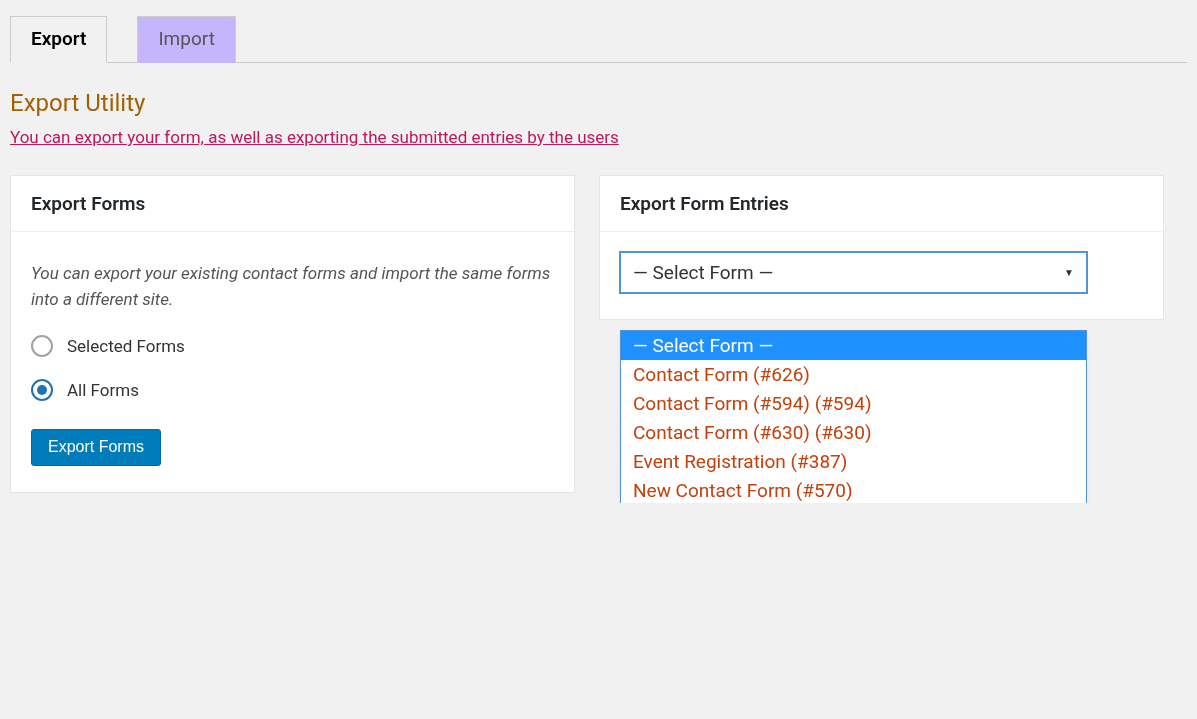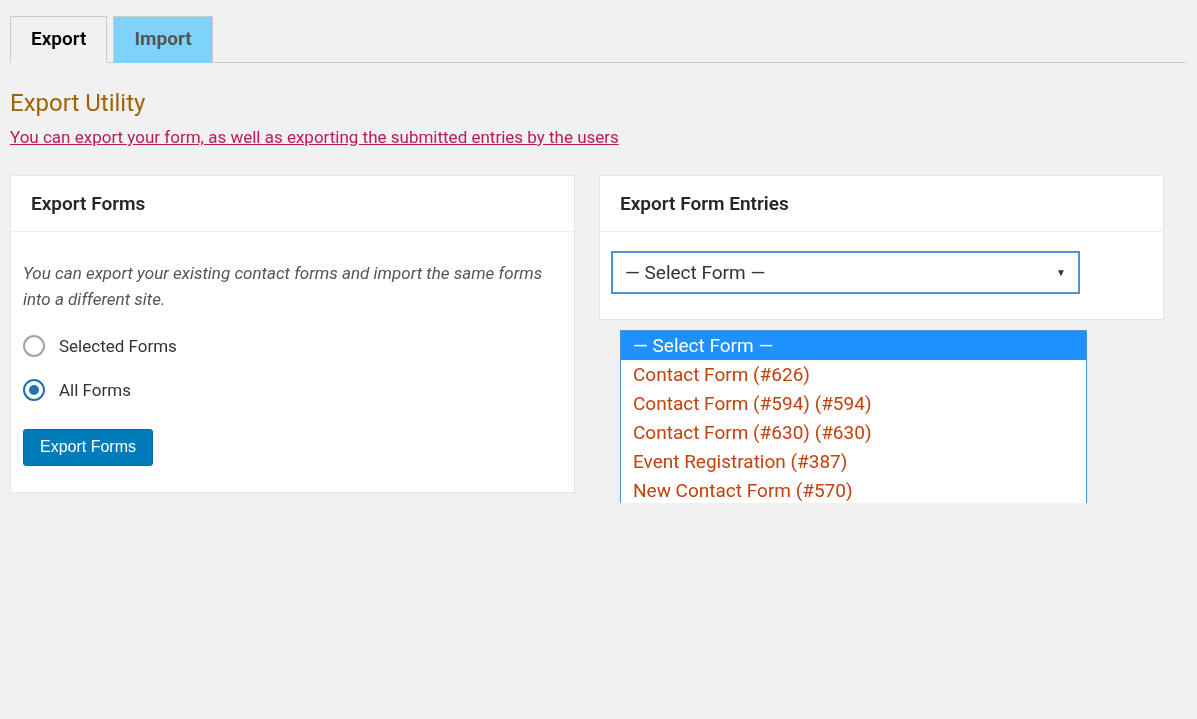--- a/index.html
+++ b/index.html
@@ -8,32 +8,33 @@
     padding: 0 10px 10px 10px;
     background: #f1f1f1;
     font-family: -apple-system, BlinkMacSystemFont, "Segoe UI", Roboto, Oxygen-Sans, Ubuntu, Cantarell, "Helvetica Neue", sans-serif;
     color: #23282d;
     font-size: 15px;
   }
   .tabs {
     display: flex;
     border-bottom: 1px solid #ccc;
     margin-top: 16px;
+    gap: 24px;
   }
   .tab {
     padding: 10px 20px 12px 20px;
     font-size: 19px;
     color: #555;
-    background: #7dd3fc;
+    background: #c4b5fd;
     border: 1px solid #ccc;
     border-bottom: none;
     margin-right: 6px;
     margin-bottom: -1px;
     cursor: pointer;
-    font-weight: 700;
+    font-weight: 400;
   }
   .tab.active {
     background: #f1f1f1;
     color: #000;
     font-weight: 600;
     border-bottom: 1px solid #f1f1f1;
   }
   h1.page-title {
     font-size: 24px;
     font-weight: 400;
@@ -61,21 +62,21 @@
     padding: 16px 20px;
     border-bottom: 1px solid #eee;
   }
   .panel-header h2 {
     margin: 0;
     font-size: 19px;
     font-weight: 600;
     color: #23282d;
   }
   .panel-body {
-    padding: 20px 20px 26px 12px;
+    padding: 20px 20px 26px 20px;
   }
   .panel-desc {
     font-style: italic;
     color: #555;
     font-size: 17px;
     line-height: 1.55;
     margin: 8px 0 22px 0;
   }
   .panel-desc b { font-weight: 700; }
   .radio-row {

